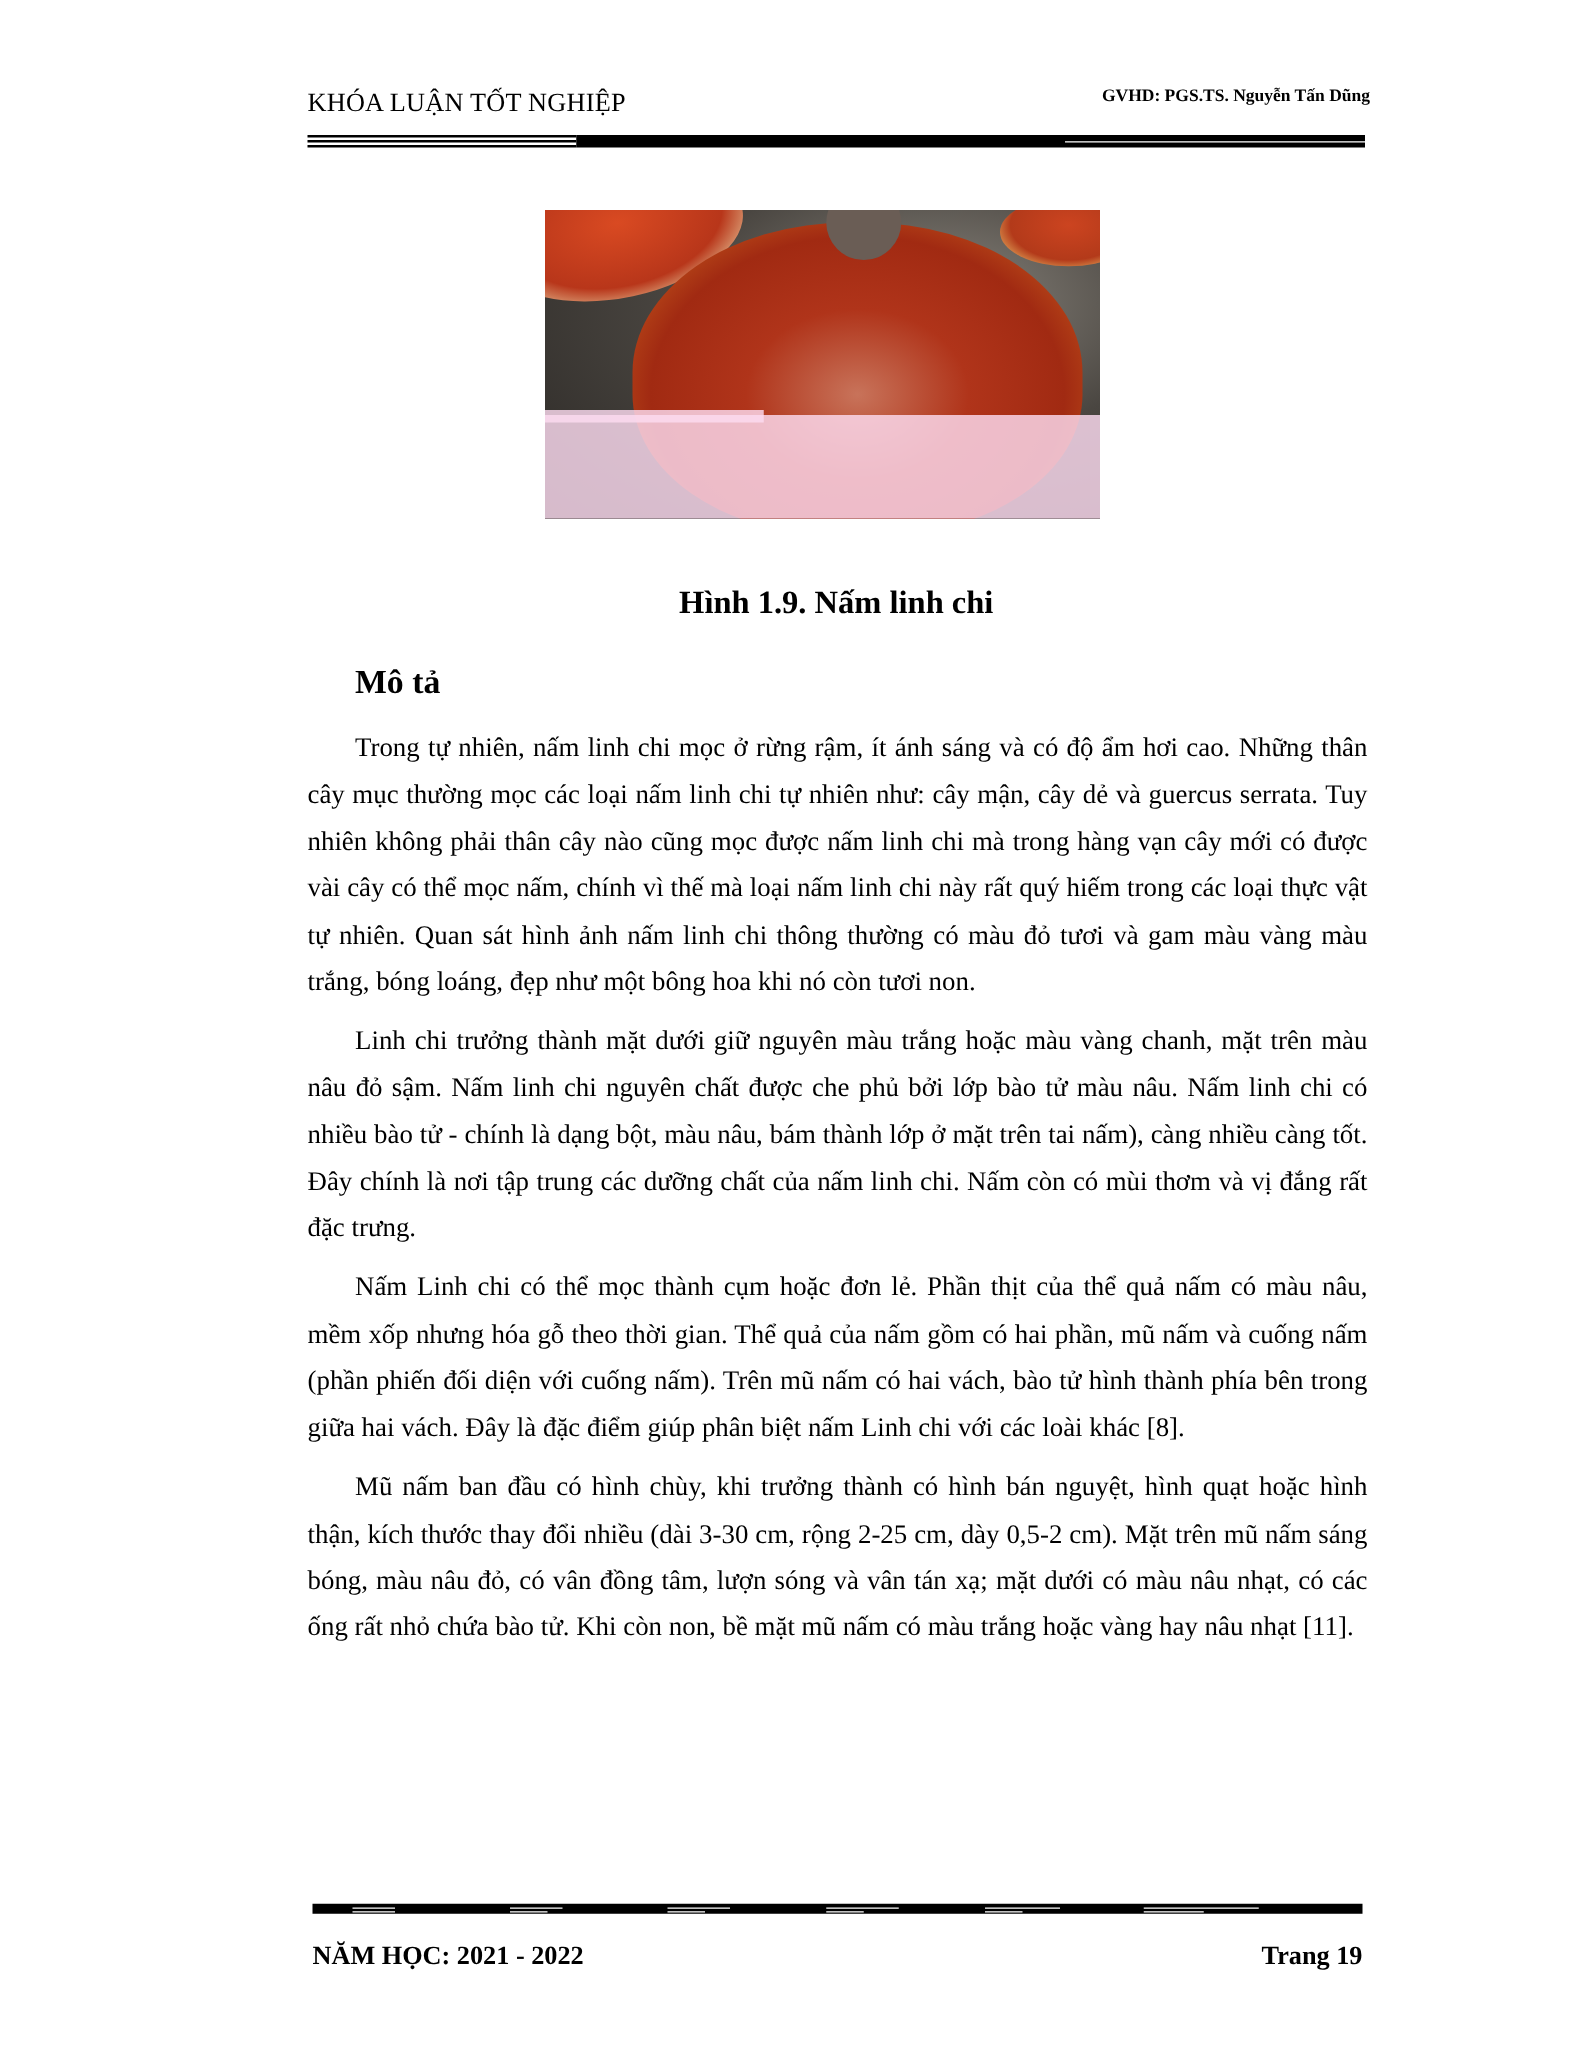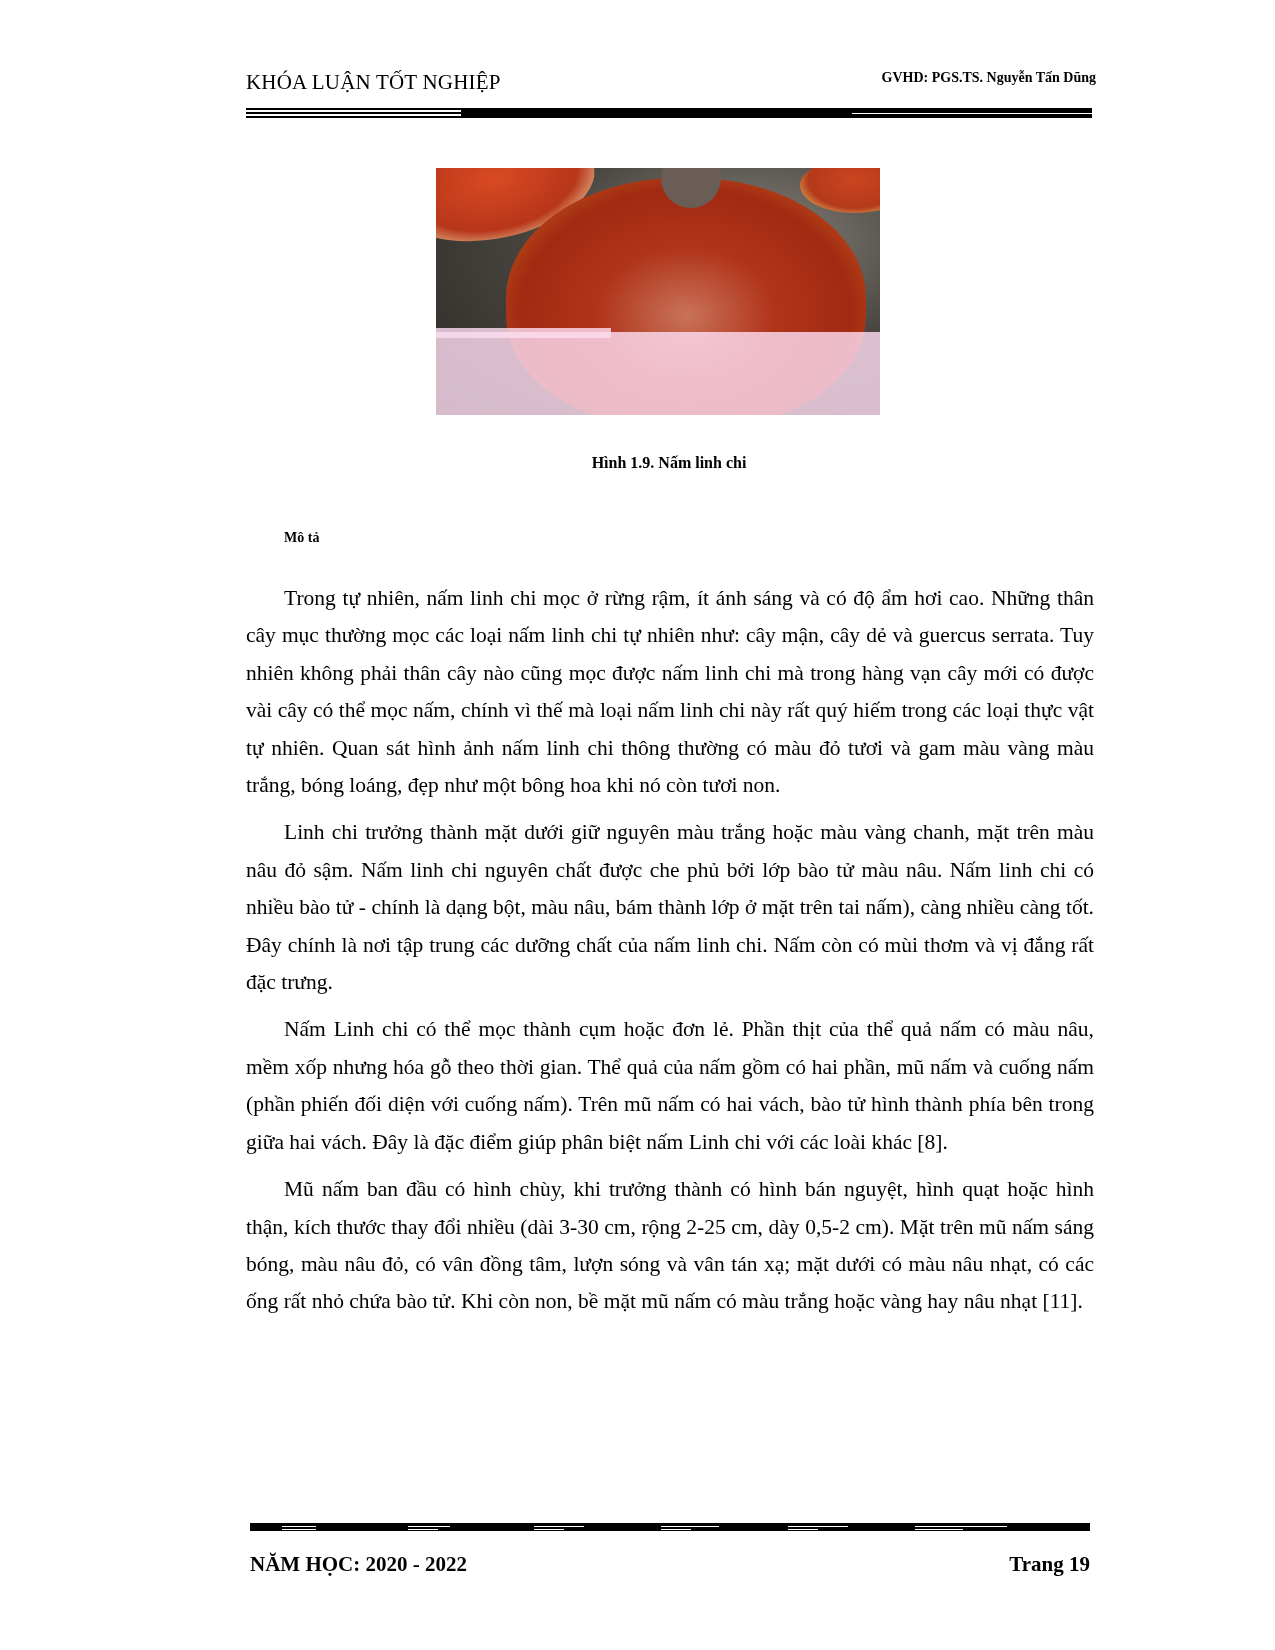--- a/index.html
+++ b/index.html
@@ -23,23 +23,23 @@
   .figure .cap-right { position: absolute; right: -30px; top: -10px; width: 110px; height: 55px; border-radius: 50%;
      background: radial-gradient(ellipse at 50% 40%, #cc4420 0%, #b33a1a 60%, #e6b060 85%, #f2dcb0 100%); }
   .figure .cap-main { position: absolute; left: 70px; top: 10px; width: 360px; height: 250px; border-radius: 48% 48% 45% 45%;
      background: radial-gradient(ellipse at 50% 55%, #c8735a 0%, #b0341a 35%, #a12a12 65%, #c65a1c 88%, #e6a020 96%); }
   .figure .cap-notch { position: absolute; left: 225px; top: -20px; width: 60px; height: 60px; border-radius: 50%;
      background: #6a5d55; }
   .figure .pink { position: absolute; left: 0; top: 164px; width: 100%; height: 83px;
      background: rgba(252, 220, 240, 0.82); }
   .figure .pink-left { position: absolute; left: 0; top: 160px; width: 175px; height: 10px; background: rgba(252,220,240,0.82); }
 
-  .caption { position: absolute; left: 246px; top: 454px; width: 846px; text-align: center;
-     font-weight: bold; font-size: 16px; }
-  .section-heading { position: absolute; left: 284px; top: 530px; font-weight: bold; font-size: 14px; }
+  .caption { position: absolute; left: 246px; top: 467px; width: 846px; text-align: center;
+     font-weight: bold; font-size: 26px; }
+  .section-heading { position: absolute; left: 284px; top: 530px; font-weight: bold; font-size: 27px; }
   .body-text { position: absolute; left: 246px; top: 580px; width: 848px; font-size: 21.5px; line-height: 37.4px; }
   .body-text p { margin: 0 0 10px 0; text-indent: 38px; text-align: justify; text-align-last: left; }
   .footer-rule { position: absolute; left: 250px; top: 1522px; width: 840px; height: 10px; }
   .footer-rule .bar { position: absolute; left: 0; top: 1px; width: 100%; height: 8px; background: #000; }
   .footer-rule .w { position: absolute; height: 1px; background: #fff; }
   .footer { position: absolute; left: 250px; top: 1552px; width: 840px; height: 30px; font-weight: bold; font-size: 21px; }
   .footer .left { position: absolute; left: 0; top: 0; }
   .footer .right { position: absolute; right: 0; top: 0; margin-left: 32px; }
 </style>
 </head>
@@ -88,15 +88,15 @@
   <div class="w" style="left:284px;top:7px;width:30px;"></div>
   <div class="w" style="left:411px;top:4px;width:58px;"></div>
   <div class="w" style="left:411px;top:7px;width:30px;"></div>
   <div class="w" style="left:538px;top:4px;width:60px;"></div>
   <div class="w" style="left:538px;top:7px;width:30px;"></div>
   <div class="w" style="left:665px;top:4px;width:92px;"></div>
   <div class="w" style="left:665px;top:7px;width:48px;"></div>
 </div>
 
 <div class="footer">
-  <span class="left">NĂM HỌC: 2020 - 2022</span>
+  <span class="left">NĂM HỌC: 2021 - 2022</span>
   <span class="right">Trang 19</span>
 </div>
 
 </body></html>

